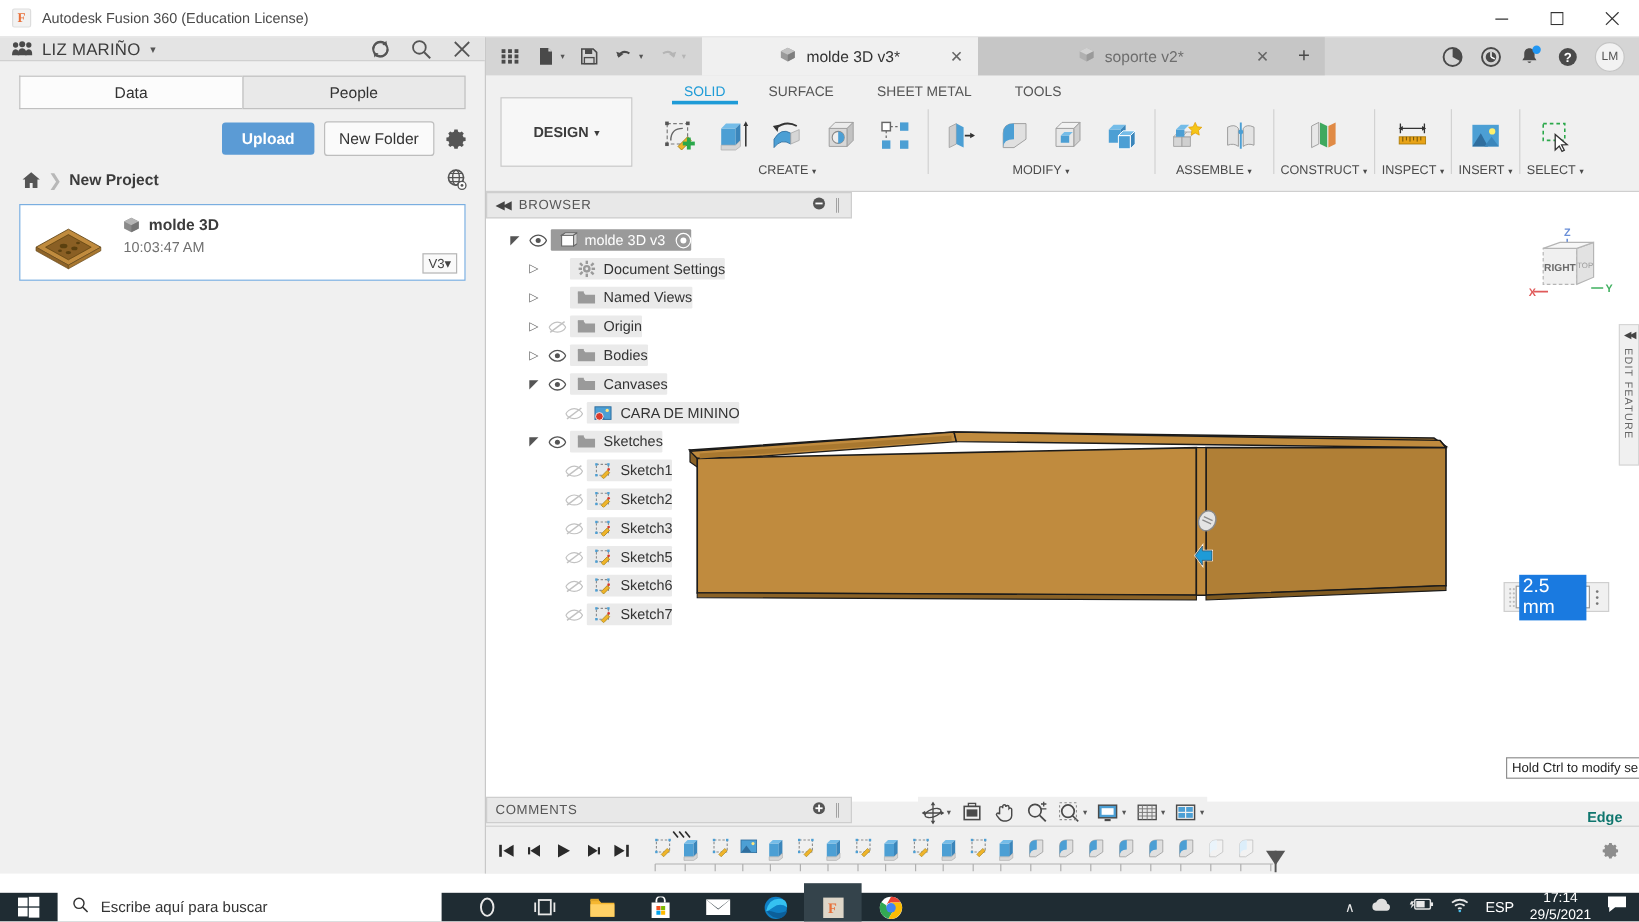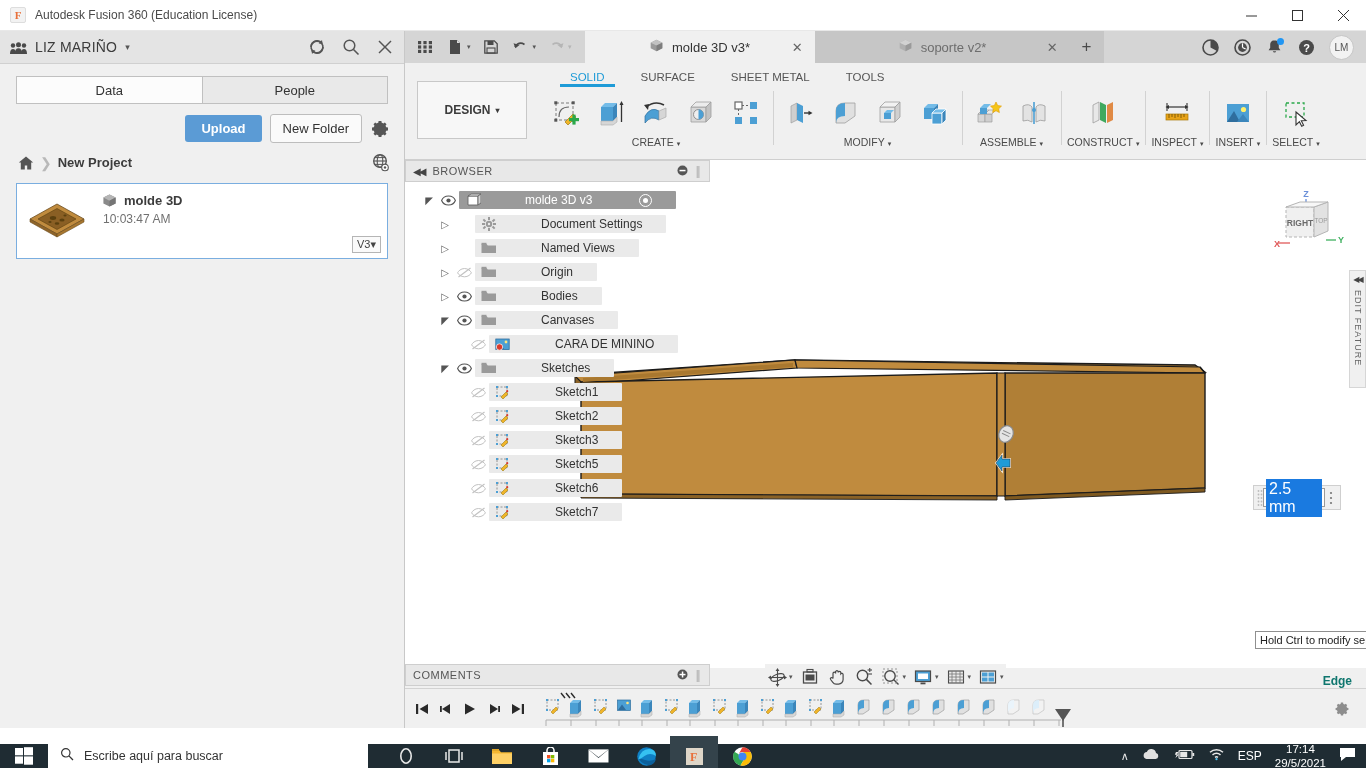--- a/index.html
+++ b/index.html
@@ -31,21 +31,21 @@
     width: 46px; height: 31px; display: flex; align-items: center;
     justify-content: center; color: #333; font-size: 12px;
   }
 
   
   .data-panel {
     position: absolute; top: 31px; left: 0; width: 405px; height: 697px;
     background: #f0f0f0; border-right: 1px solid #c8c8c8;
   }
   .dp-header {
-    height: 33px; background: #e4e4e4; display: flex; align-items: center;
+    height: 20px; background: #e4e4e4; display: flex; align-items: center;
     padding: 0 10px; border-bottom: 1px solid #d0d0d0;
   }
   .dp-people-icon {
     width: 17px; height: 13px; margin-right: 8px; position: relative;
   }
   .dp-user { font-size: 14px; color: #3c3c3c; letter-spacing: .2px; }
   .dp-caret { margin-left: 8px; font-size: 9px; color: #555; }
   .dp-header-icons { margin-left: auto; display: flex; gap: 16px; align-items: center; }
   .dp-hicon { width: 18px; height: 18px; color: #555; }
 
@@ -74,21 +74,21 @@
   .dp-breadcrumb {
     display: flex; align-items: center; padding: 10px 14px 6px 18px; gap: 6px;
   }
   .bc-home { color: #555; width: 16px; height: 16px; }
   .bc-sep { color: #b8b8b8; font-size: 14px; }
   .bc-label { font-size: 13px; font-weight: bold; color: #3c3c3c; }
   .bc-globe { margin-left: auto; color: #555; width: 19px; height: 19px; }
 
   .file-card {
     margin: 5px 16px; background: #fff; border: 1px solid #7aaee0;
-    display: flex; padding: 7px; position: relative; height: 76px;
+    display: flex; padding: 7px; position: relative; height: 64px;
   }
   .file-thumb {
     width: 66px; height: 50px; background: #ffffff; flex: none;
     position: relative; overflow: hidden;
   }
   .file-info { margin-left: 12px; padding-top: 2px; }
   .file-name-row { display: flex; align-items: center; gap: 7px; }
   .cube-ico { width: 15px; height: 15px; }
   .file-name { font-size: 13px; font-weight: bold; color: #3c3c3c; }
   .file-time { font-size: 12px; color: #707070; margin-top: 4px; margin-left: 1px; }
@@ -182,22 +182,22 @@
     display: flex; align-items: center; padding: 0 7px; font-size: 11px;
     color: #555; letter-spacing: .5px;
   }
   .bh-collapse { font-size: 10px; color: #444; margin-right: 8px; letter-spacing: -2px; }
   .bh-right { margin-left: auto; display: flex; align-items: center; gap: 6px; }
   .tree { padding-top: 6px; }
   .tree-row {
     display: flex; align-items: center; height: 24px; font-size: 12px;
     color: #333; position: relative;
   }
-  .tree-row .hl { background: #eaeaea; padding: 2px 24px 2px 4px; display: flex;
-                  align-items: center; border-radius: 1px; gap: 38px; }
+  .tree-row .hl { background: #eaeaea; padding: 2px 0 2px 4px; display: flex;
+                  align-items: center; border-radius: 1px; }
   .tree-row.selected .hl { background: #9a9a9a; color: #fff; }
   .arrow { width: 16px; text-align: center; font-size: 10px; color: #666; flex: none; }
   .arrow.open { color: #555; }
   .eye { width: 22px; display: flex; align-items: center; justify-content: center; flex: none; }
   .node-ico { width: 19px; display: flex; align-items: center; justify-content: center;
               margin-right: 5px; flex: none; }
   .node-label { white-space: nowrap; }
   .radio-dot {
     width: 13px; height: 13px; border-radius: 50%; border: 1.5px solid #fff;
     margin-left: 9px; display: flex; align-items: center; justify-content: center;

